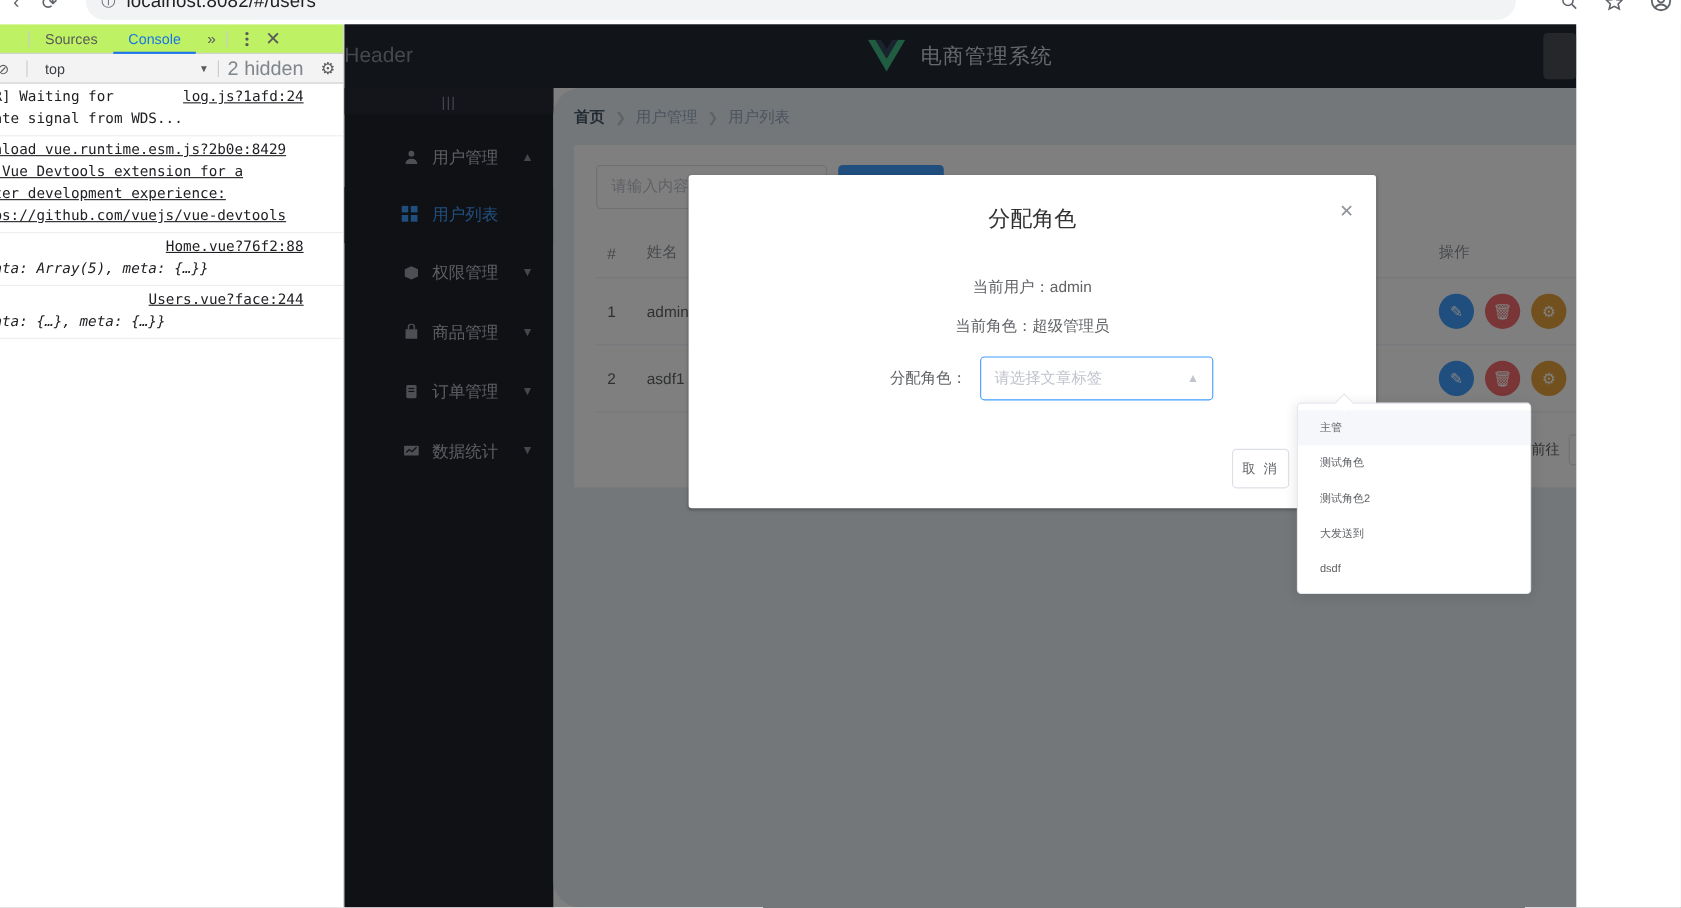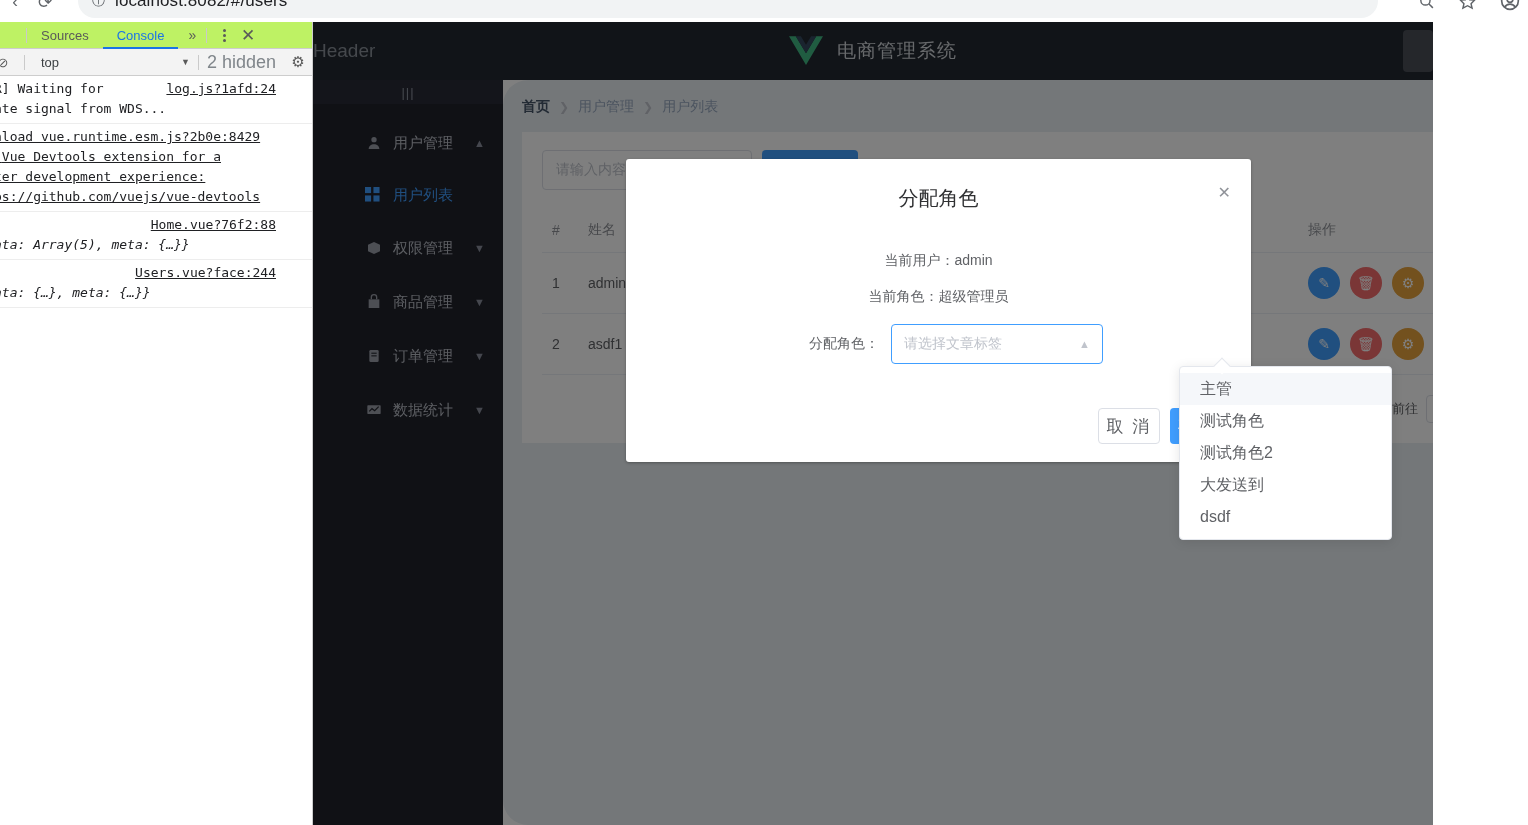--- a/index.html
+++ b/index.html
@@ -224,40 +224,40 @@
     width: 212px; height: 40px; border: 1px solid #409eff; border-radius: 4px;
     display: flex; align-items: center; justify-content: space-between;
     padding: 14px 12px; color: #c0c4cc; font-size: 14px; position: relative;
   }
   .select-arrow { color: #c0c4cc; font-size: 11px; }
   .dlg-footer {
     position: absolute; right: 20px; bottom: 18px;
     display: flex; gap: 10px;
   }
   .btn {
-    height: 36px; padding: 0 8px; border-radius: 4px; font-size: 17px;
+    height: 36px; padding: 0 8px; border-radius: 4px; font-size: 12px;
     display: flex; align-items: center; letter-spacing: 2px;
   }
   .btn-cancel { background: #fff; border: 1px solid #dcdfe6; color: #606266; }
   .btn-ok { background: #409eff; color: #fff; }
 
   
   .dropdown {
     position: absolute; left: 866px; top: 344px; width: 213px;
     background: #ffffff; border: 1px solid #e4e7ed; border-radius: 4px;
     box-shadow: 0 2px 12px rgba(0,0,0,0.1); padding: 6px 0;
   }
   .dd-arrow {
     position: absolute; top: -7px; left: 36px; width: 12px; height: 12px;
     background: #fff; border-left: 1px solid #e4e7ed; border-top: 1px solid #e4e7ed;
     transform: rotate(45deg);
   }
   .dd-item {
     height: 32px; display: flex; align-items: center; padding: 0 20px;
-    font-size: 16px; color: #606266;
+    font-size: 10px; color: #606266;
   }
   .dd-item.hover { background: #f5f7fa; }
 </style>
 </head>
 <body>
 
 <div class="screen">
 
   <div class="browser-bar">
     <div class="browser-bar-inner">

